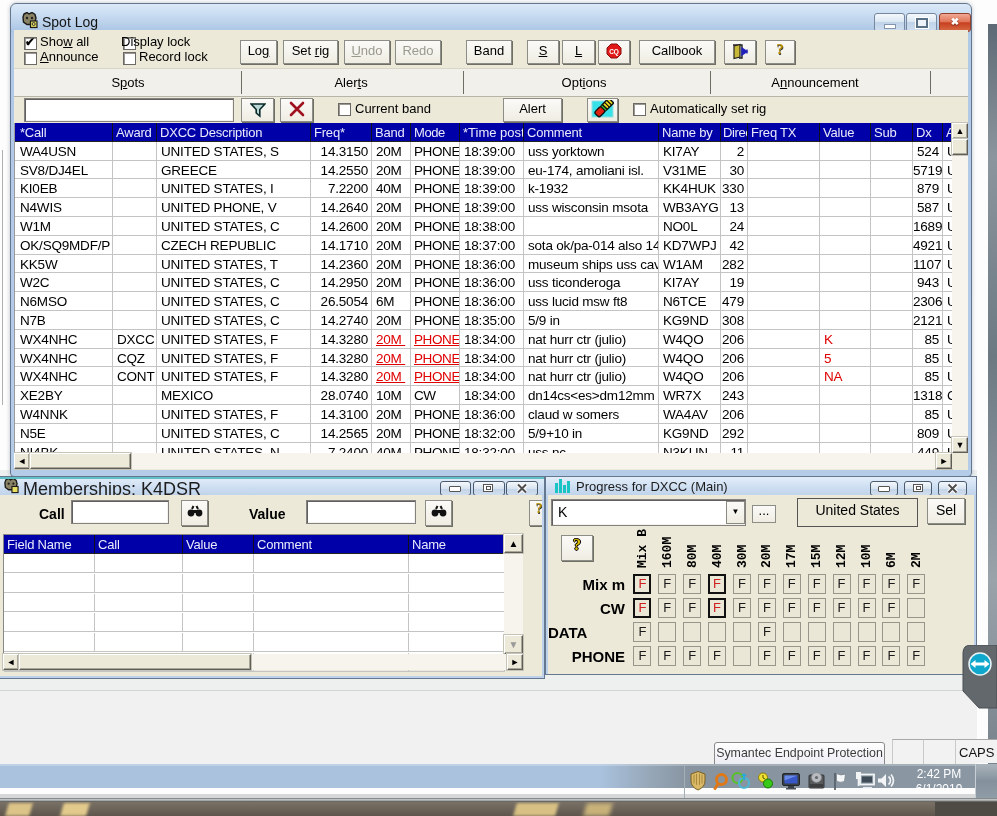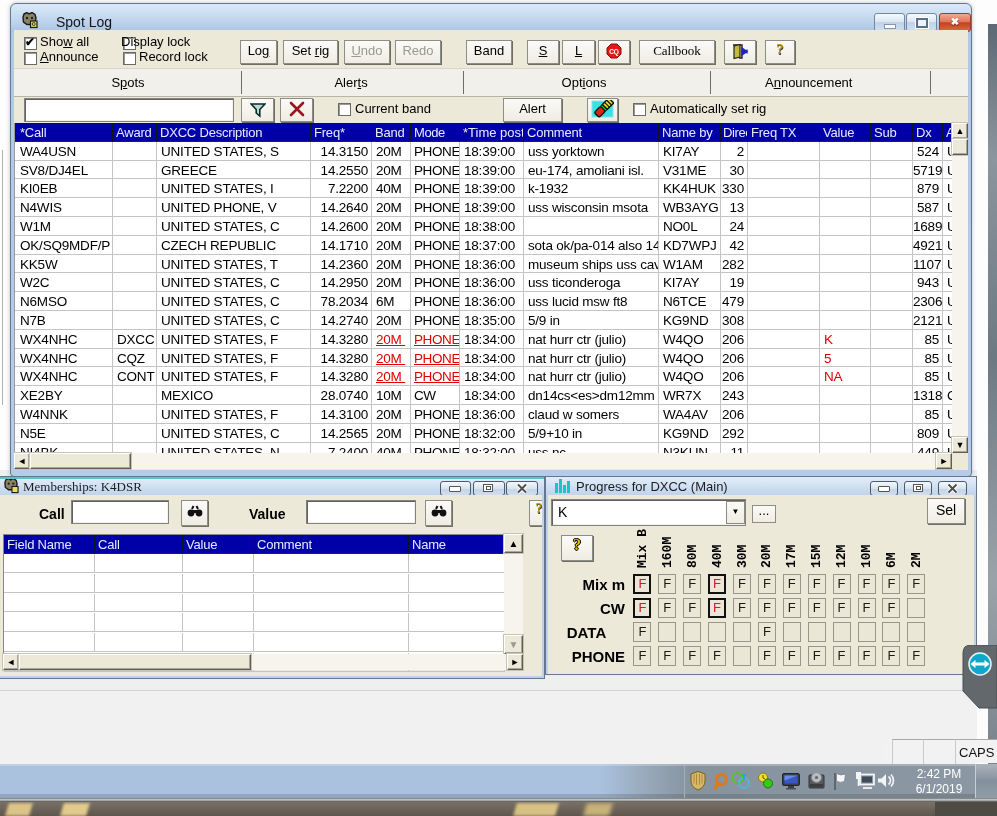--- a/index.html
+++ b/index.html
@@ -63,21 +63,21 @@
 </style>
 </head>
 <body>
 <div id="scr">
   <div id="bgmid" class="abs"></div>
   <div id="bglow" class="abs"></div>
   <div id="rstrip" class="abs"></div>
   <div id="lline" class="abs"></div>
 
   <div id="spotlog" class="abs w7" style="left:10px;top:3px;width:960px;height:472px;">
-    <div class="w7title" style="left:45px;text-align:center;">Spot Log</div>
+    <div class="w7title" style="left:31px;text-align:center;">Spot Log</div>
     <div id="sl-icon" class="abs" style="left:10px;top:8px;width:17px;height:17px;">
       <svg width="17" height="17" viewBox="0 0 17 17">
         <path d="M3,2 L6,0.5 L8,2 L11,0.5 L14,2.5 L15,6 L14,10 L11,12.5 L6,12.5 L2.5,10 L2,5 Z" fill="#8a8264" stroke="#1a1a1a" stroke-width="1.4"></path>
         <circle cx="6" cy="6" r="1.2" fill="#222"></circle>
           <circle cx="11" cy="6" r="1.2" fill="#222"></circle>
         <rect x="9.5" y="9" width="6.5" height="6.5" fill="#e8df60" stroke="#1a1a1a" stroke-width="1.2"></rect>
         <circle cx="12.7" cy="12" r="1.5" fill="none" stroke="#333" stroke-width="1"></circle>
       </svg>
     </div>
     <div class="capbtn" style="left:863px;width:29px;">
@@ -109,41 +109,41 @@
       <div class="btn dis" style="left:381px;top:10px;width:44px;height:22px;line-height:20px;">Redo</div>
       <div class="btn" style="left:452px;top:10px;width:44px;height:22px;line-height:20px;">Band</div>
       <div class="btn" style="left:513px;top:10px;width:30px;height:22px;line-height:20px;"><u>S</u></div>
       <div class="btn" style="left:548px;top:10px;width:31px;height:22px;line-height:20px;"><u>L</u></div>
       <div class="btn" style="left:584px;top:10px;width:30px;height:22px;">
         <svg width="16" height="16" viewBox="0 0 16 16" style="margin-top:2px;">
             <path d="M5,1 h6 l4,4 v6 l-4,4 h-6 l-4,-4 v-6 Z" fill="#e01818" stroke="#8a0c0c"></path>
             <text x="8" y="10.5" font-size="6.5" fill="#fff" text-anchor="middle" font-family="Liberation Sans" font-weight="bold">CQ</text>
           </svg>
       </div>
-      <div class="btn" style="left:625px;top:10px;width:74px;height:22px;line-height:20px;font-family:Liberation Serif, serif;">Callbook</div>
+      <div class="btn" style="left:625px;top:10px;width:74px;height:22px;line-height:20px;">Callbook</div>
       <div class="btn" style="left:710px;top:10px;width:30px;height:22px;">
         <svg width="18" height="17" viewBox="0 0 18 17" style="margin-top:2px;">
             <path d="M2,2 h9 v13 h-3" fill="none" stroke="#222" stroke-width="1.4"></path>
             <path d="M3,3 L9,1.5 V14 L3,15.5 Z" fill="#c8b838" stroke="#222" stroke-width="1.2"></path>
             <path d="M16,8.5 l-5,-3.5 v7 Z M16,6.5 v4" fill="#2222bb" stroke="#2222bb" stroke-width="1.4"></path>
           </svg>
       </div>
       <div class="btn" style="left:751px;top:10px;width:28px;height:22px;">
         <span style="font-family:'Liberation Serif',serif;font-weight:bold;font-size:15px;color:#b89000;text-shadow:0.5px 0.5px 0 #333;">?</span>
       </div>
 
       <div class="abs" style="left:0;top:38px;width:954px;height:27px;background:#f1f0ea;border-top:1px solid #d8d6c8;border-bottom:1px solid #b7b5a8;">
         <div class="abs" style="left:227px;top:2px;width:1px;height:23px;background:#6e6d64;"></div>
         <div class="abs" style="left:449px;top:2px;width:1px;height:23px;background:#6e6d64;"></div>
         <div class="abs" style="left:696px;top:2px;width:1px;height:23px;background:#6e6d64;"></div>
         <div class="abs" style="left:916px;top:2px;width:1px;height:23px;background:#6e6d64;"></div>
         <div class="abs" style="left:64px;top:6px;width:100px;text-align:center;">S<u>p</u>ots</div>
         <div class="abs" style="left:287px;top:6px;width:100px;text-align:center;">Aler<u>t</u>s</div>
         <div class="abs" style="left:520px;top:6px;width:100px;text-align:center;">Opt<u>i</u>ons</div>
-        <div class="abs" style="left:751px;top:6px;width:100px;text-align:left;">A<u>n</u>nouncement</div>
+        <div class="abs" style="left:751px;top:6px;width:100px;text-align:center;">A<u>n</u>nouncement</div>
       </div>
 
       <div class="inp" style="left:10px;top:68px;width:208px;height:22px;"></div>
       <div class="btn" style="left:227px;top:68px;width:31px;height:22px;">
         <svg width="16" height="16" viewBox="0 0 16 16" style="margin-top:3px;">
             <path d="M1,2 h14 l-5.2,5.5 v6.5 l-3.6,-3 v-3.5 Z" fill="#bcd8d4" stroke="#0a2a2a" stroke-width="1.6"></path>
           </svg>
       </div>
       <div class="btn" style="left:266px;top:68px;width:31px;height:22px;">
         <svg width="18" height="17" viewBox="0 0 18 17" style="margin-top:2px;">
@@ -301,21 +301,21 @@
 <div class="gridc">KI7AY</div>
 <div class="gridc r">19</div>
 <div class="gridc"></div>
 <div class="gridc"></div>
 <div class="gridc"></div>
 <div class="gridc r">943</div>
 <div class="gridc">U</div>
 <div class="gridc">N6MSO</div>
 <div class="gridc"></div>
 <div class="gridc">UNITED STATES, C</div>
-<div class="gridc r">78.2034</div>
+<div class="gridc r">26.5054</div>
 <div class="gridc">6M</div>
 <div class="gridc">PHONE</div>
 <div class="gridc">18:36:00</div>
 <div class="gridc">uss lucid msw ft8</div>
 <div class="gridc">N6TCE</div>
 <div class="gridc r">479</div>
 <div class="gridc"></div>
 <div class="gridc"></div>
 <div class="gridc"></div>
 <div class="gridc r">2306</div>
@@ -451,21 +451,21 @@
       <div class="sbtrack" style="left:0;top:423px;width:938px;height:16px;"></div>
       <div class="sbbtn" style="left:0px;top:423px;width:14px;height:14px;line-height:14px;">◄</div>
       <div class="sbbtn" style="left:16px;top:423px;width:99px;height:14px;"></div>
       <div class="sbbtn" style="left:922px;top:423px;width:14px;height:14px;line-height:14px;">►</div>
       <div class="abs beige" style="left:938px;top:423px;width:16px;height:16px;"></div>
     </div>
   </div>
 
   <div id="memwin" class="abs" style="left:-3px;top:476px;width:546px;height:201px;border:1px solid #64778e;
      background:linear-gradient(180deg,#e3edf9 0px,#cfdff2 10px,#bdd2ea 19px);">
-    <div class="abs" style="left:25px;top:2px;font-size:13px;color:#1c1c1c;font-family:Liberation Serif, serif;">Memberships: K4DSR</div>
+    <div class="abs" style="left:25px;top:2px;font-size:18px;color:#1c1c1c;">Memberships: K4DSR</div>
     <div id="mem-icon" class="abs" style="left:5px;top:1px;width:16px;height:16px;">
       <svg width="16" height="16" viewBox="0 0 17 17">
         <path d="M3,2 L6,0.5 L8,2 L11,0.5 L14,2.5 L15,6 L14,10 L11,12.5 L6,12.5 L2.5,10 L2,5 Z" fill="#8a8264" stroke="#1a1a1a" stroke-width="1.4"></path>
         <circle cx="6" cy="6" r="1.2" fill="#222"></circle>
           <circle cx="11" cy="6" r="1.2" fill="#222"></circle>
         <rect x="9.5" y="9" width="6.5" height="6.5" fill="#e8df60" stroke="#1a1a1a" stroke-width="1.2"></rect>
       </svg>
     </div>
     <div class="mdibtn" style="left:442px;top:4px;">
         <div class="gmin"></div>
@@ -580,20 +580,21 @@
           <path d="M9.5,2.5 L17.5,10.5 M17.5,2.5 L9.5,10.5" stroke="#fff" stroke-width="4"></path>
           <path d="M9.5,2.5 L17.5,10.5 M17.5,2.5 L9.5,10.5" stroke="#4f4f4f" stroke-width="2"></path>
         </svg>
       </div>
     <div id="progc" class="abs beige" style="left:2px;top:18px;width:426px;height:179px;overflow:hidden;">
 
       <div class="inp" style="left:3px;top:4px;width:193px;height:25px;"></div>
       <div class="abs" style="left:10px;top:9px;font-size:14px;">K</div>
       <div class="btn" style="left:178px;top:6px;width:17px;height:21px;line-height:20px;font-size:8px;box-shadow:none;border-color:#8a8a80;">▼</div>
       <div class="btn" style="left:204px;top:10px;width:22px;height:16px;line-height:10px;box-shadow:none;">...</div>
+      <div class="abs" style="left:249px;top:3px;width:119px;height:24px;background:#ece9d8;border:1px solid #555;font-size:14px;text-align:center;padding-top:3px;">United States</div>
       <div class="btn" style="left:379px;top:3px;width:36px;height:24px;line-height:23px;font-size:14px;">Sel</div>
       <div class="btn" style="left:13px;top:40px;width:30px;height:24px;">
         <span style="font-family:'Liberation Serif',serif;font-weight:bold;font-size:16px;color:#e0c000;text-shadow:-1px 0 #000,1px 0 #000,0 -1px #000,0 1px #000;">?</span>
       </div>
       <div id="bandlabels">
           <div class="abs vlab" style="left:87.9px;top:73px;">Mix B</div>
 <div class="abs vlab" style="left:112.8px;top:73px;">160M</div>
 <div class="abs vlab" style="left:137.7px;top:73px;">80M</div>
 <div class="abs vlab" style="left:162.6px;top:73px;">40M</div>
 <div class="abs vlab" style="left:187.5px;top:73px;">30M</div>
@@ -601,21 +602,21 @@
 <div class="abs vlab" style="left:237.3px;top:73px;">17M</div>
 <div class="abs vlab" style="left:262.2px;top:73px;">15M</div>
 <div class="abs vlab" style="left:287.1px;top:73px;">12M</div>
 <div class="abs vlab" style="left:312.0px;top:73px;">10M</div>
 <div class="abs vlab" style="left:336.9px;top:73px;">6M</div>
 <div class="abs vlab" style="left:361.8px;top:73px;">2M</div>
         </div>
       <div id="bandrows">
           <div class="abs" style="left:0;top:81px;width:77px;text-align:right;font-weight:bold;font-size:15px;">Mix m</div>
 <div class="abs" style="left:0;top:105px;width:77px;text-align:right;font-weight:bold;font-size:15px;">CW</div>
-<div class="abs" style="left:0;top:129px;width:77px;text-align:center;font-weight:bold;font-size:15px;">DATA</div>
+<div class="abs" style="left:0;top:129px;width:77px;text-align:left;font-weight:bold;font-size:15px;">DATA</div>
 <div class="abs" style="left:0;top:153px;width:77px;text-align:right;font-weight:bold;font-size:15px;">PHONE</div>
         </div>
       <div id="bandcells">
           <div class="abs fcell fred" style="left:85.4px;top:79px;">F</div>
 <div class="abs fcell" style="left:110.3px;top:79px;">F</div>
 <div class="abs fcell" style="left:135.2px;top:79px;">F</div>
 <div class="abs fcell fred" style="left:160.1px;top:79px;">F</div>
 <div class="abs fcell" style="left:185.0px;top:79px;">F</div>
 <div class="abs fcell" style="left:209.9px;top:79px;">F</div>
 <div class="abs fcell" style="left:234.8px;top:79px;">F</div>
@@ -663,22 +664,24 @@
         </div>
     </div>
   </div>
 
   <div id="statusr" class="abs" style="left:884px;top:739px;width:113px;height:24px;background:#f2f2f2;">
     <div class="abs" style="left:8px;top:0;width:30px;height:24px;border:1px solid #c9c9c9;border-top-color:#a8a8a8;"></div>
     <div class="abs" style="left:39px;top:0;width:31px;height:24px;border:1px solid #c9c9c9;border-top-color:#a8a8a8;"></div>
     <div class="abs" style="left:71px;top:0;width:42px;height:24px;border:1px solid #c9c9c9;border-top-color:#a8a8a8;"></div>
     <div class="abs" style="left:75px;top:6px;font-size:13px;color:#111;">CAPS</div>
   </div>
-
-  <div id="taskbar" class="abs" style="left:0;top:764px;width:997px;height:34px;
+  <div id="tooltip" class="abs" style="left:714px;top:742px;width:169px;height:21px;border:1px solid #8a8a8a;border-radius:3px;
+     background:linear-gradient(180deg,#ffffff,#e9eaf2);text-align:center;padding-top:3px;font-size:12.4px;color:#3c3c3c;white-space:nowrap;overflow:hidden;">Symantec Endpoint Protection</div>
+
+  <div id="taskbar" class="abs" style="left:0;top:764px;width:997px;height:24px;
      background:linear-gradient(90deg,#aac2de 0px,#aac2de 600px,#96a7b8 650px,#8794a0 690px,#8b98a4 997px);">
     <div class="abs" style="left:0;top:0;width:997px;height:2px;background:rgba(255,255,255,0.25);"></div>
     <div class="abs" style="left:0;top:30px;width:997px;height:4px;background:rgba(40,45,50,0.18);"></div>
     <div class="abs" style="left:975px;top:0;width:1px;height:34px;background:#c7ced4;"></div>
     <div class="abs" style="left:976px;top:0;width:21px;height:34px;background:linear-gradient(180deg,#aab4bc,#84919c 50%,#909ca6);"></div>
     <div class="abs" style="left:684px;top:2px;width:1px;height:32px;background:#a3aeb7;"></div>
     <div id="tray" class="abs" style="left:688px;top:-2px;width:220px;height:37px;">
       <svg width="220" height="37" viewBox="0 0 220 37">
         <path d="M3,12 l7,-2.5 l7,2.5 v7 q0,6 -7,9 q-7,-3 -7,-9 Z" fill="#d9b968" stroke="#7a6020" stroke-width="1"></path>
         <path d="M6,12.5 v9 M8.5,11.8 v11 M11.5,11.8 v11 M14,12.5 v9" stroke="#a88a3a" stroke-width="1"></path>

